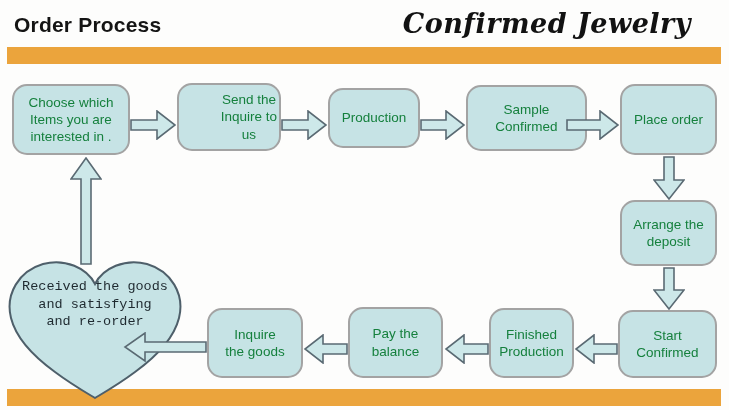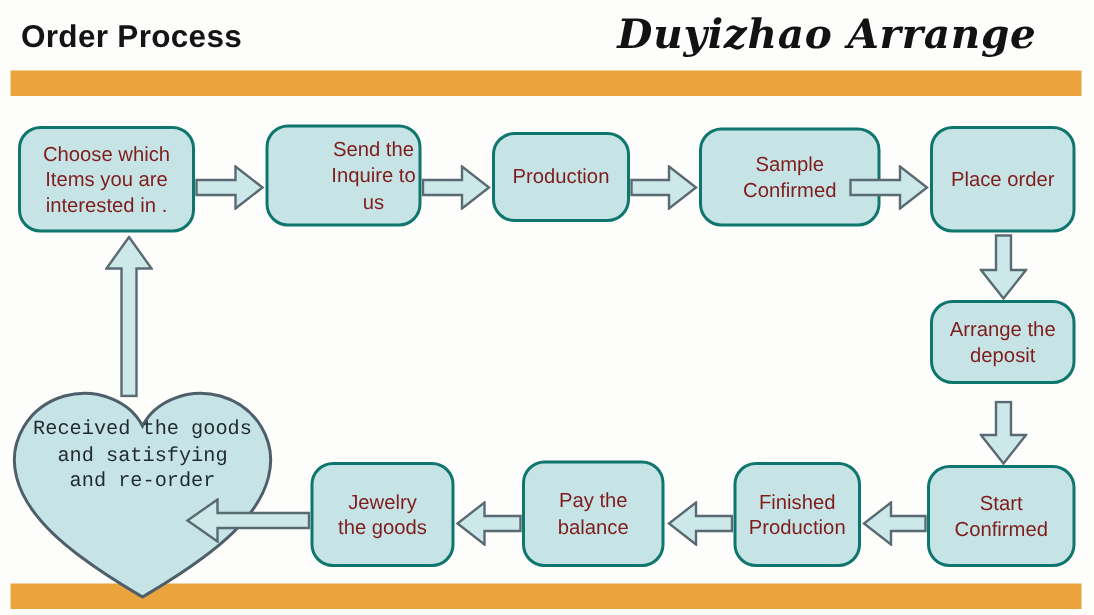--- a/index.html
+++ b/index.html
@@ -26,34 +26,34 @@
   .bar{
     position:absolute;left:7px;width:714px;height:17px;
     background:#eba43c;
   }
   .bar-top{top:47px;}
   .bar-bottom{top:389px;}
   
   .node{
     position:absolute;
     background:#c6e3e5;
-    border:2px solid #0f766e;
+    border:2px solid #a3a3a3;
     border-radius:15px;
     display:flex;align-items:center;justify-content:center;
     text-align:center;
-    font-size:13.5px;line-height:1.28;color:#7f1d1d;
+    font-size:13.5px;line-height:1.28;color:#15803d;
     white-space:pre-line;
     box-sizing:border-box;
   }
   .n-choose   {left:12px;  top:84px;  width:118px; height:71px;}
   .n-send     {left:177px; top:83px;  width:104px; height:68px;padding-left:40px;}
   .n-negotiate{left:328px; top:88px;  width:92px;  height:60px;}
   .n-sample   {left:466px; top:85px;  width:121px; height:66px;}
   .n-place    {left:620px; top:84px;  width:97px;  height:71px;}
-  .n-arrange  {left:620px; top:200px; width:97px;  height:56px;}
+  .n-arrange  {left:620px; top:200px; width:97px;  height:66px;}
   .n-start    {left:618px; top:310px; width:99px;  height:68px;}
   .n-finished {left:489px; top:308px; width:85px;  height:70px;}
   .n-pay      {left:348px; top:307px; width:95px;  height:71px;}
   .n-delivery {left:207px; top:308px; width:96px;  height:70px;}
   
   .heart-wrap{position:absolute;left:3px;top:260px;width:184px;height:140px;font-family:Liberation Mono, monospace;}
   .heart-wrap svg{position:absolute;left:0;top:0;}
   .heart-label{
     position:absolute;left:7px;top:18px;width:170px;
     text-align:center;font-size:13.5px;line-height:1.3;color:#1f2a30;
@@ -78,42 +78,42 @@
     stroke-width:1.6;
     stroke-linejoin:miter;
   }
 </style>
 </head>
 <body>
 
 <div class="canvas">
 
   <div class="title">Order Process</div>
-  <div class="brand">Duyizhao Arrange</div>
+  <div class="brand">Confirmed Jewelry</div>
   <div class="bar bar-top"></div>
   <div class="bar bar-bottom"></div>
 
   <div class="node n-choose">Choose which
 Items you are
 interested in .</div>
   <div class="node n-send">Send the
 Inquire to us</div>
   <div class="node n-negotiate">Production</div>
   <div class="node n-sample">Sample
 Confirmed</div>
   <div class="node n-place">Place order</div>
   <div class="node n-arrange">Arrange the
 deposit</div>
   <div class="node n-start">Start
 Confirmed</div>
   <div class="node n-finished">Finished
 Production</div>
   <div class="node n-pay">Pay the
 balance</div>
-  <div class="node n-delivery">Jewelry
+  <div class="node n-delivery">Inquire
 the goods</div>
 
   <div class="heart-wrap">
     <svg width="184" height="140" viewBox="0 0 184 140">
       <path d="M92 24 C 84 8, 62 -2, 40 4 C 16 11, 2 34, 8 58 C 13 78, 30 96, 52 112 C 68 124, 82 132, 92 138 C 102 132, 116 124, 132 112 C 154 96, 171 78, 176 58 C 182 34, 168 11, 144 4 C 122 -2, 100 8, 92 24 Z" fill="#c6e3e5" stroke="#4e5f6a" stroke-width="2"></path>
     </svg>
     <div class="heart-label">Received the goods
 and satisfying
 and re-order</div>
   </div>

